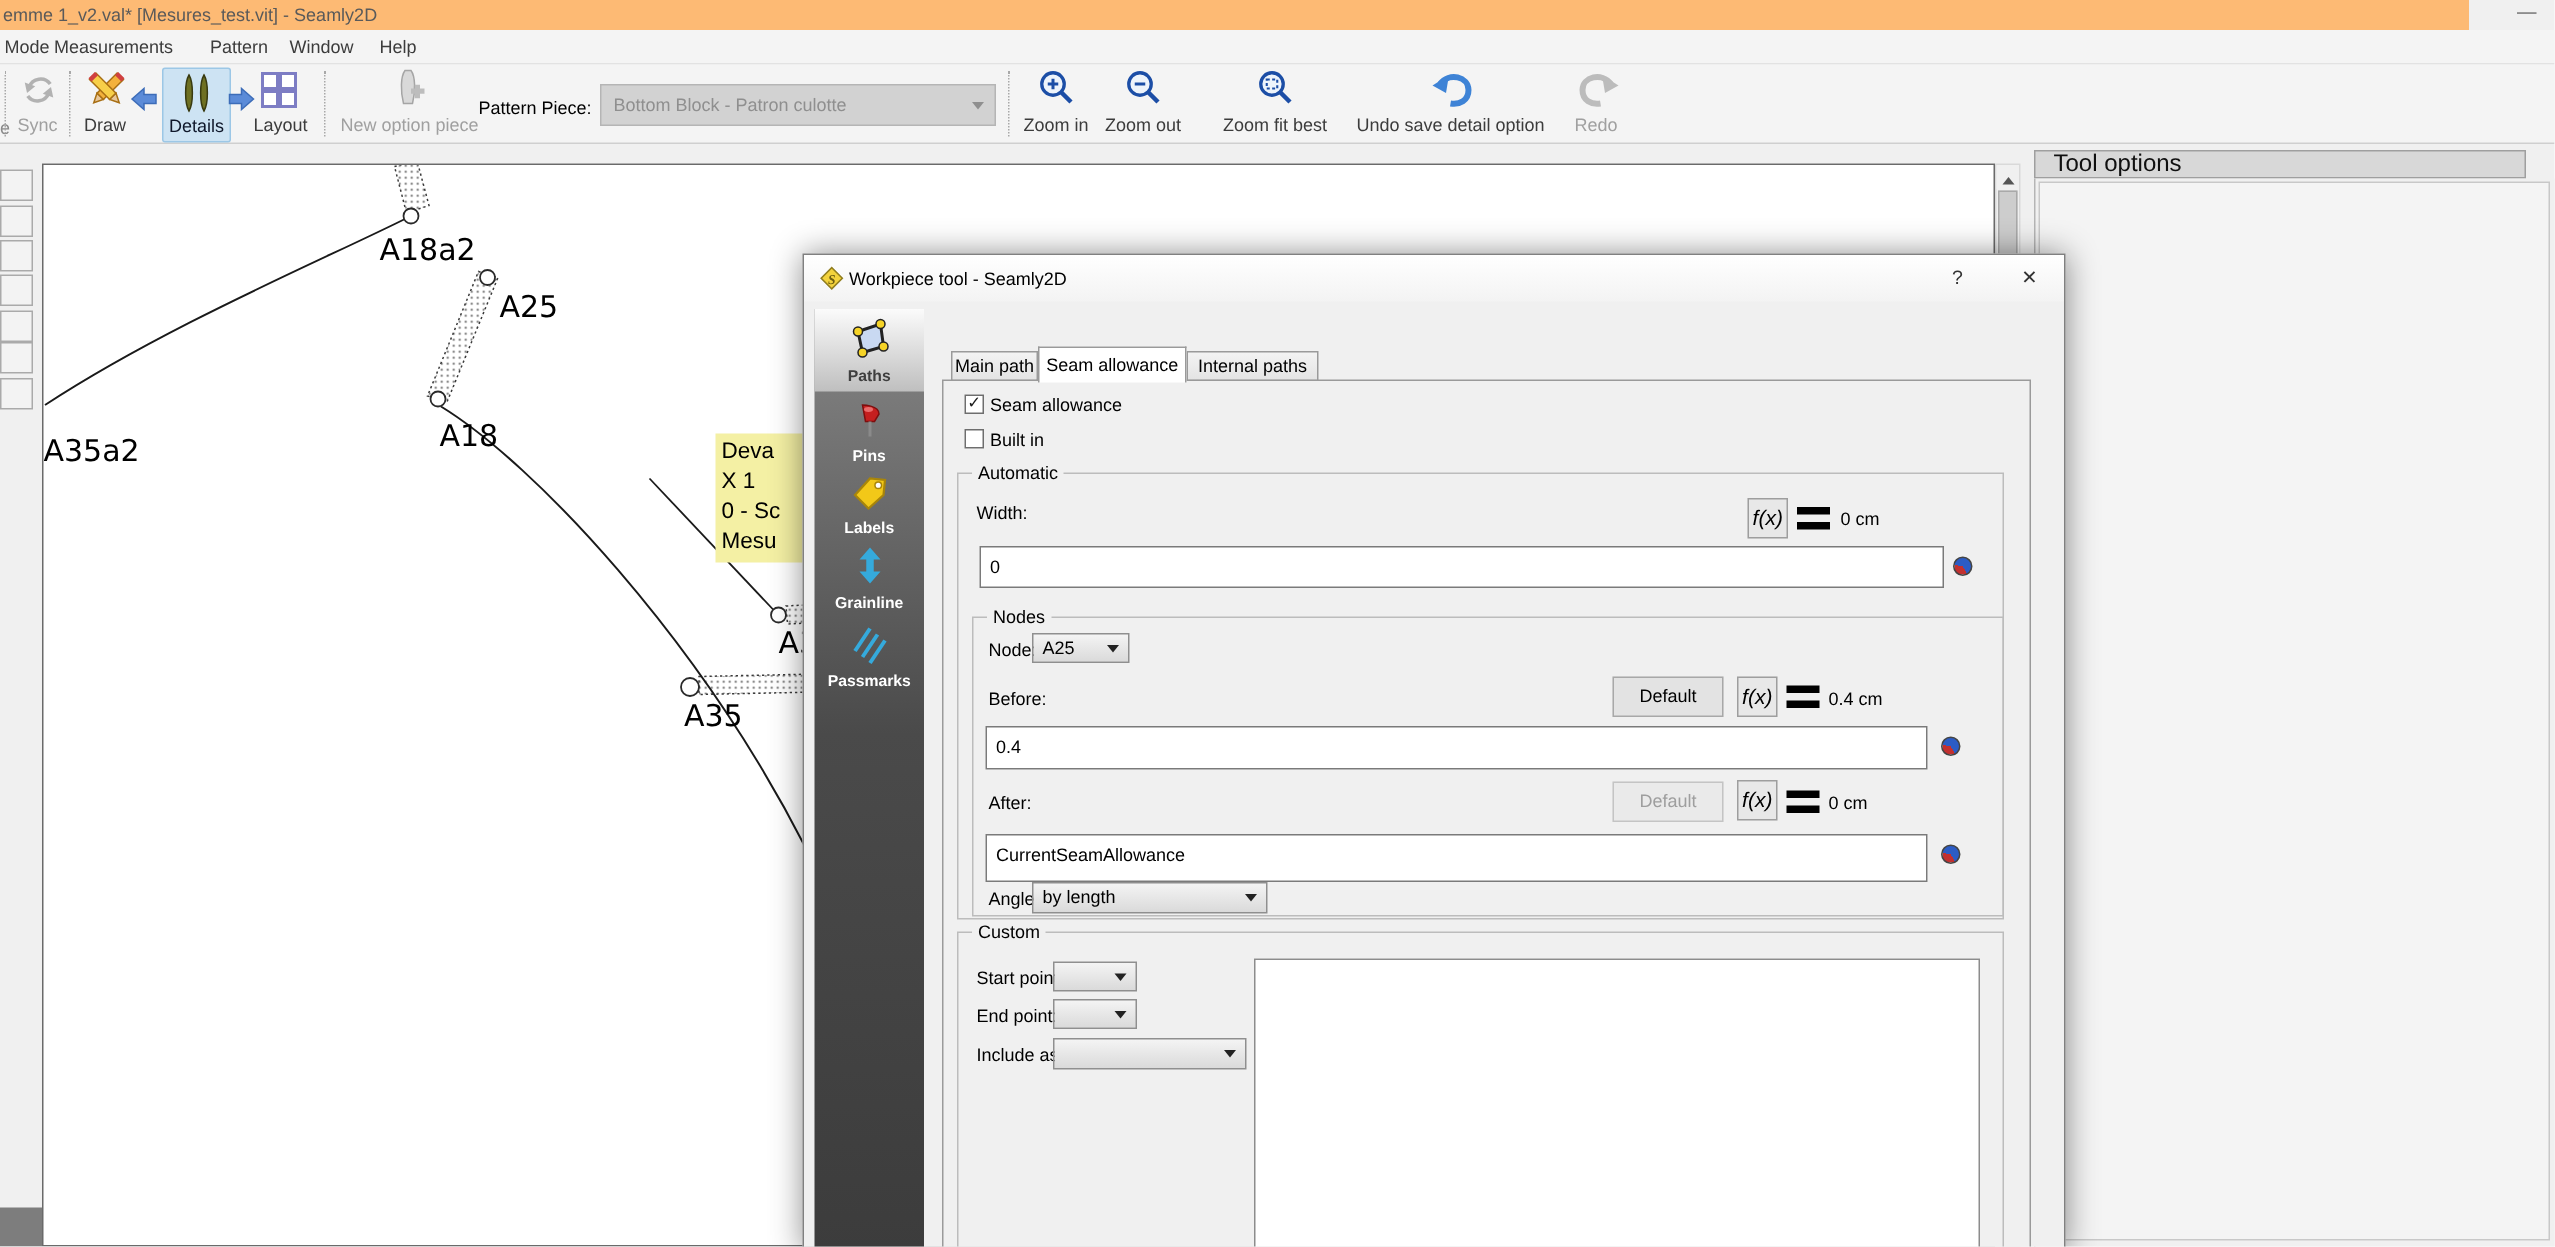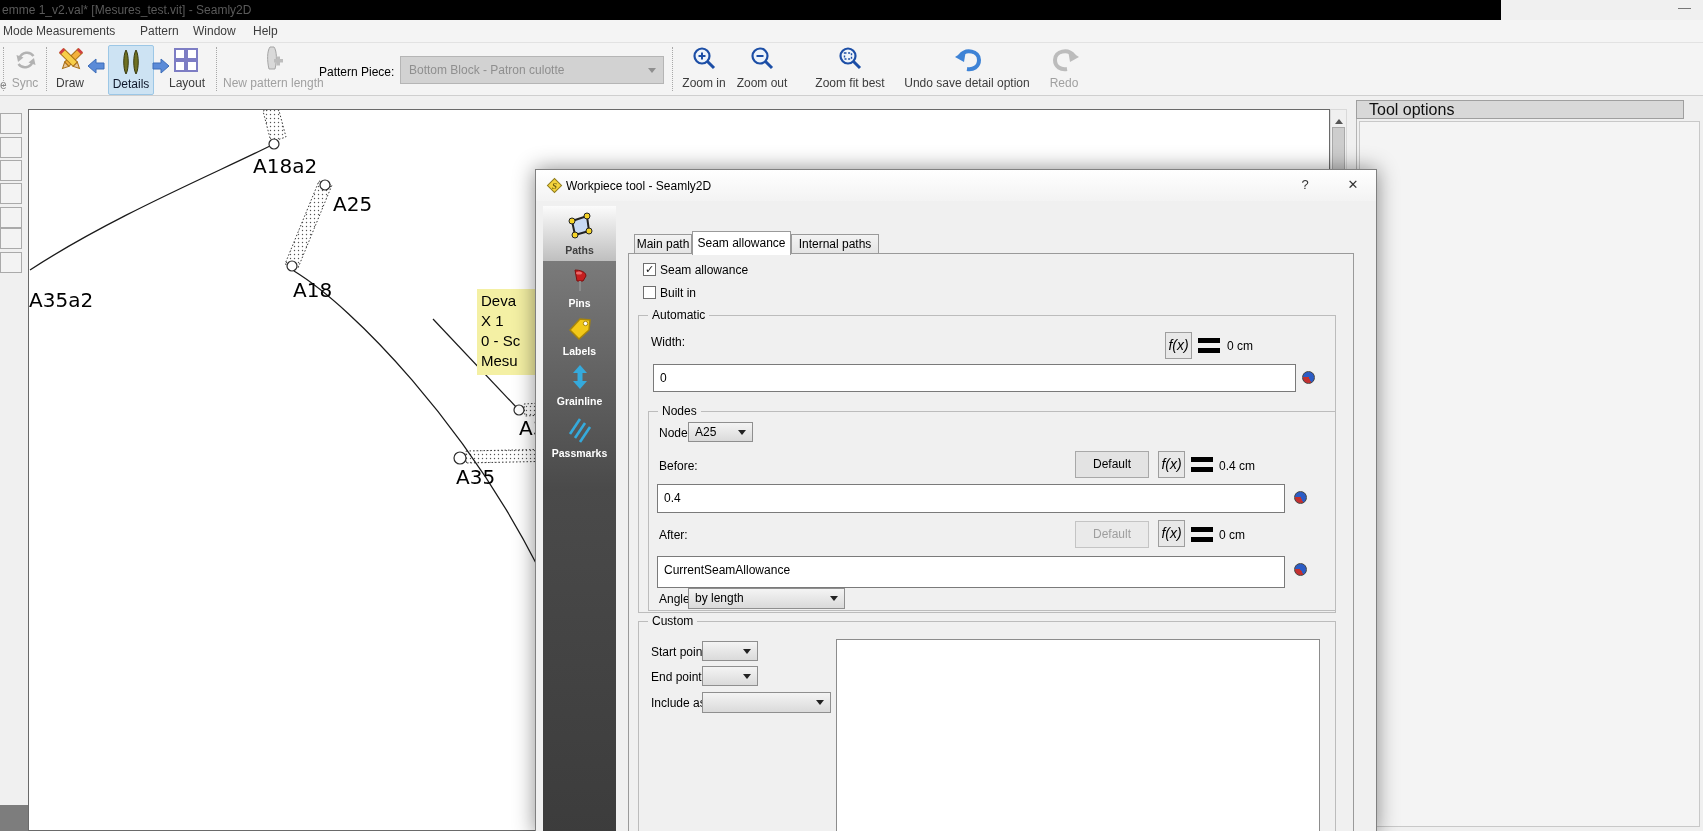--- a/index.html
+++ b/index.html
@@ -1,18 +1,18 @@
 <!DOCTYPE html>
 <html><head>
 <meta charset="utf-8">
 <style>
   html,body{margin:0;padding:0}
   body{width:1703px;height:831px;position:relative;overflow:hidden;background:#f0f0f0;font-family:"Liberation Sans",sans-serif;color:#000}
   .abs{position:absolute}
-  .titlebar{left:0;top:0;width:1501px;height:20px;background:#000000}
+  .titlebar{left:0;top:0;width:1646px;height:20px;background:#fdba74}
   .title-text{left:2px;top:3px;font-size:12px;color:#5a5a5a;white-space:nowrap}
   .min-glyph{left:1678px;top:0;font-size:13px;color:#666}
   .menubar{left:0;top:20px;width:1703px;height:22px;background:#f4f4f4;border-bottom:1px solid #e2e2e2}
   .menu-item{position:absolute;top:4px;font-size:12px;color:#3c3c3c}
   .toolbar{left:0;top:43px;width:1703px;height:52px;background:#f4f4f4;border-bottom:1px solid #cfcfcf}
   .tb-label{position:absolute;top:33px;font-size:12px;color:#3c3c3c;text-align:center;white-space:nowrap}
   .tb-label.disabled{color:#a0a0a0}
   .tb-sep{position:absolute;top:4px;height:44px;width:0;border-left:1px dotted #a8a8a8}
   .edge-frag{position:absolute;left:0;top:35px;font-size:12px;color:#8a8a8a}
   .details-btn{position:absolute;left:108px;top:2px;width:44px;height:48px;background:#cde3f3;border:1px solid #9cc7e6;border-radius:2px}
@@ -132,21 +132,21 @@
     </g>
   </svg>
   <div class="tb-label" style="left:169px;width:34px">Layout</div>
   <div class="tb-sep" style="left:216px"></div>
 
   <svg class="abs" style="left:260px;top:2px" width="26" height="28">
     <path d="M10,2 C7,6 7,16 9,24 L15,24 C17,16 17,6 14,2 Z" fill="#d9d9d9" stroke="#a5a5a5"></path>
     <rect x="14" y="14" width="9" height="3.5" fill="#bdbdbd"></rect>
     <rect x="16.5" y="11.5" width="3.5" height="9" fill="#bdbdbd"></rect>
   </svg>
-  <div class="tb-label disabled" style="left:223px;width:100px">New pattern length</div>
+  <div class="tb-label disabled" style="left:223px;width:100px">New option piece</div>
 
   <div class="abs" style="left:319px;top:22px;font-size:12px;color:#000">Pattern Piece:</div>
   <div class="combo-disabled">
     <span>Bottom Block - Patron culotte</span>
     <div class="combo-arrow"></div>
   </div>
   <div class="tb-sep" style="left:672px"></div>
 
   <svg class="abs" style="left:691px;top:3px" width="26" height="26">
     <circle cx="11" cy="10" r="7.5" fill="#eef4fb" stroke="#1c4ea6" stroke-width="2.2"></circle>

